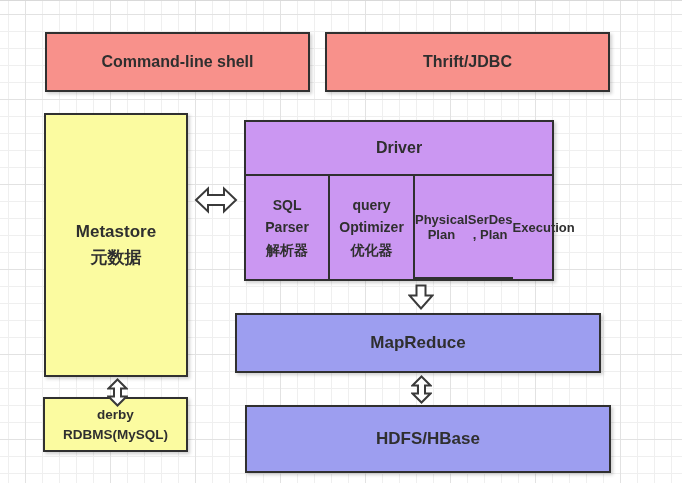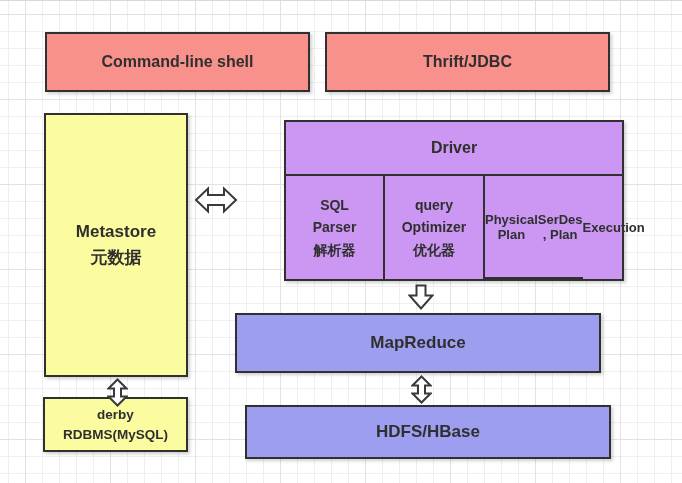--- a/index.html
+++ b/index.html
@@ -37,35 +37,34 @@
   .lbl { white-space: pre-line; text-align: center; }
   .pink   { background: var(--pink, #f8918b); }
   .yellow { background: var(--yellow, #fbfba0); }
   .blue   { background: var(--blue, #9d9ef0); }
 
   .node-cmd    { left: 45px;  top: 31px;  width: 265px; height: 60px; font-size: 16px; }
   .node-thrift { left: 325px; top: 31px;  width: 285px; height: 60px; font-size: 16px; }
   .node-meta   { left: 44px;  top: 112px; width: 144px; height: 264px; font-size: 17px; }
   .node-meta .lbl { line-height: 1.55; }
   .node-mr     { left: 235px; top: 312px; width: 366px; height: 60px; font-size: 17px; }
-  .node-hdfs   { left: 245px; top: 404px; width: 366px; height: 54px; font-size: 17px; }
+  .node-hdfs   { left: 245px; top: 404px; width: 366px; height: 68px; font-size: 17px; }
   .node-derby  { left: 43px;  top: 396px; width: 145px; height: 55px; font-size: 13.5px; }
   .node-derby .lbl { line-height: 1.45; }
 
   .driver-group {
     position: absolute;
-    left: 244px; top: 119px; width: 340px; height: 161px;
+    left: 244px; top: 119px; width: 310px; height: 161px;
     border: 2px solid var(--border, #303030);
     background: var(--purple, #cb97f2);
     color: var(--text, #2f2f2f);
     font-weight: bold;
     box-shadow: 2px 2px 3px rgba(70,70,70,0.25);
     display: flex;
     flex-direction: column;
-    margin-left: 40px;
   }
   .driver-header {
     height: 54px;
     border-bottom: 2px solid var(--border, #303030);
     display: flex; align-items: center; justify-content: center;
     font-size: 16px;
   }
   .driver-row { flex: 1; display: flex; }
   .dcell {
     display: flex; align-items: center; justify-content: center;

